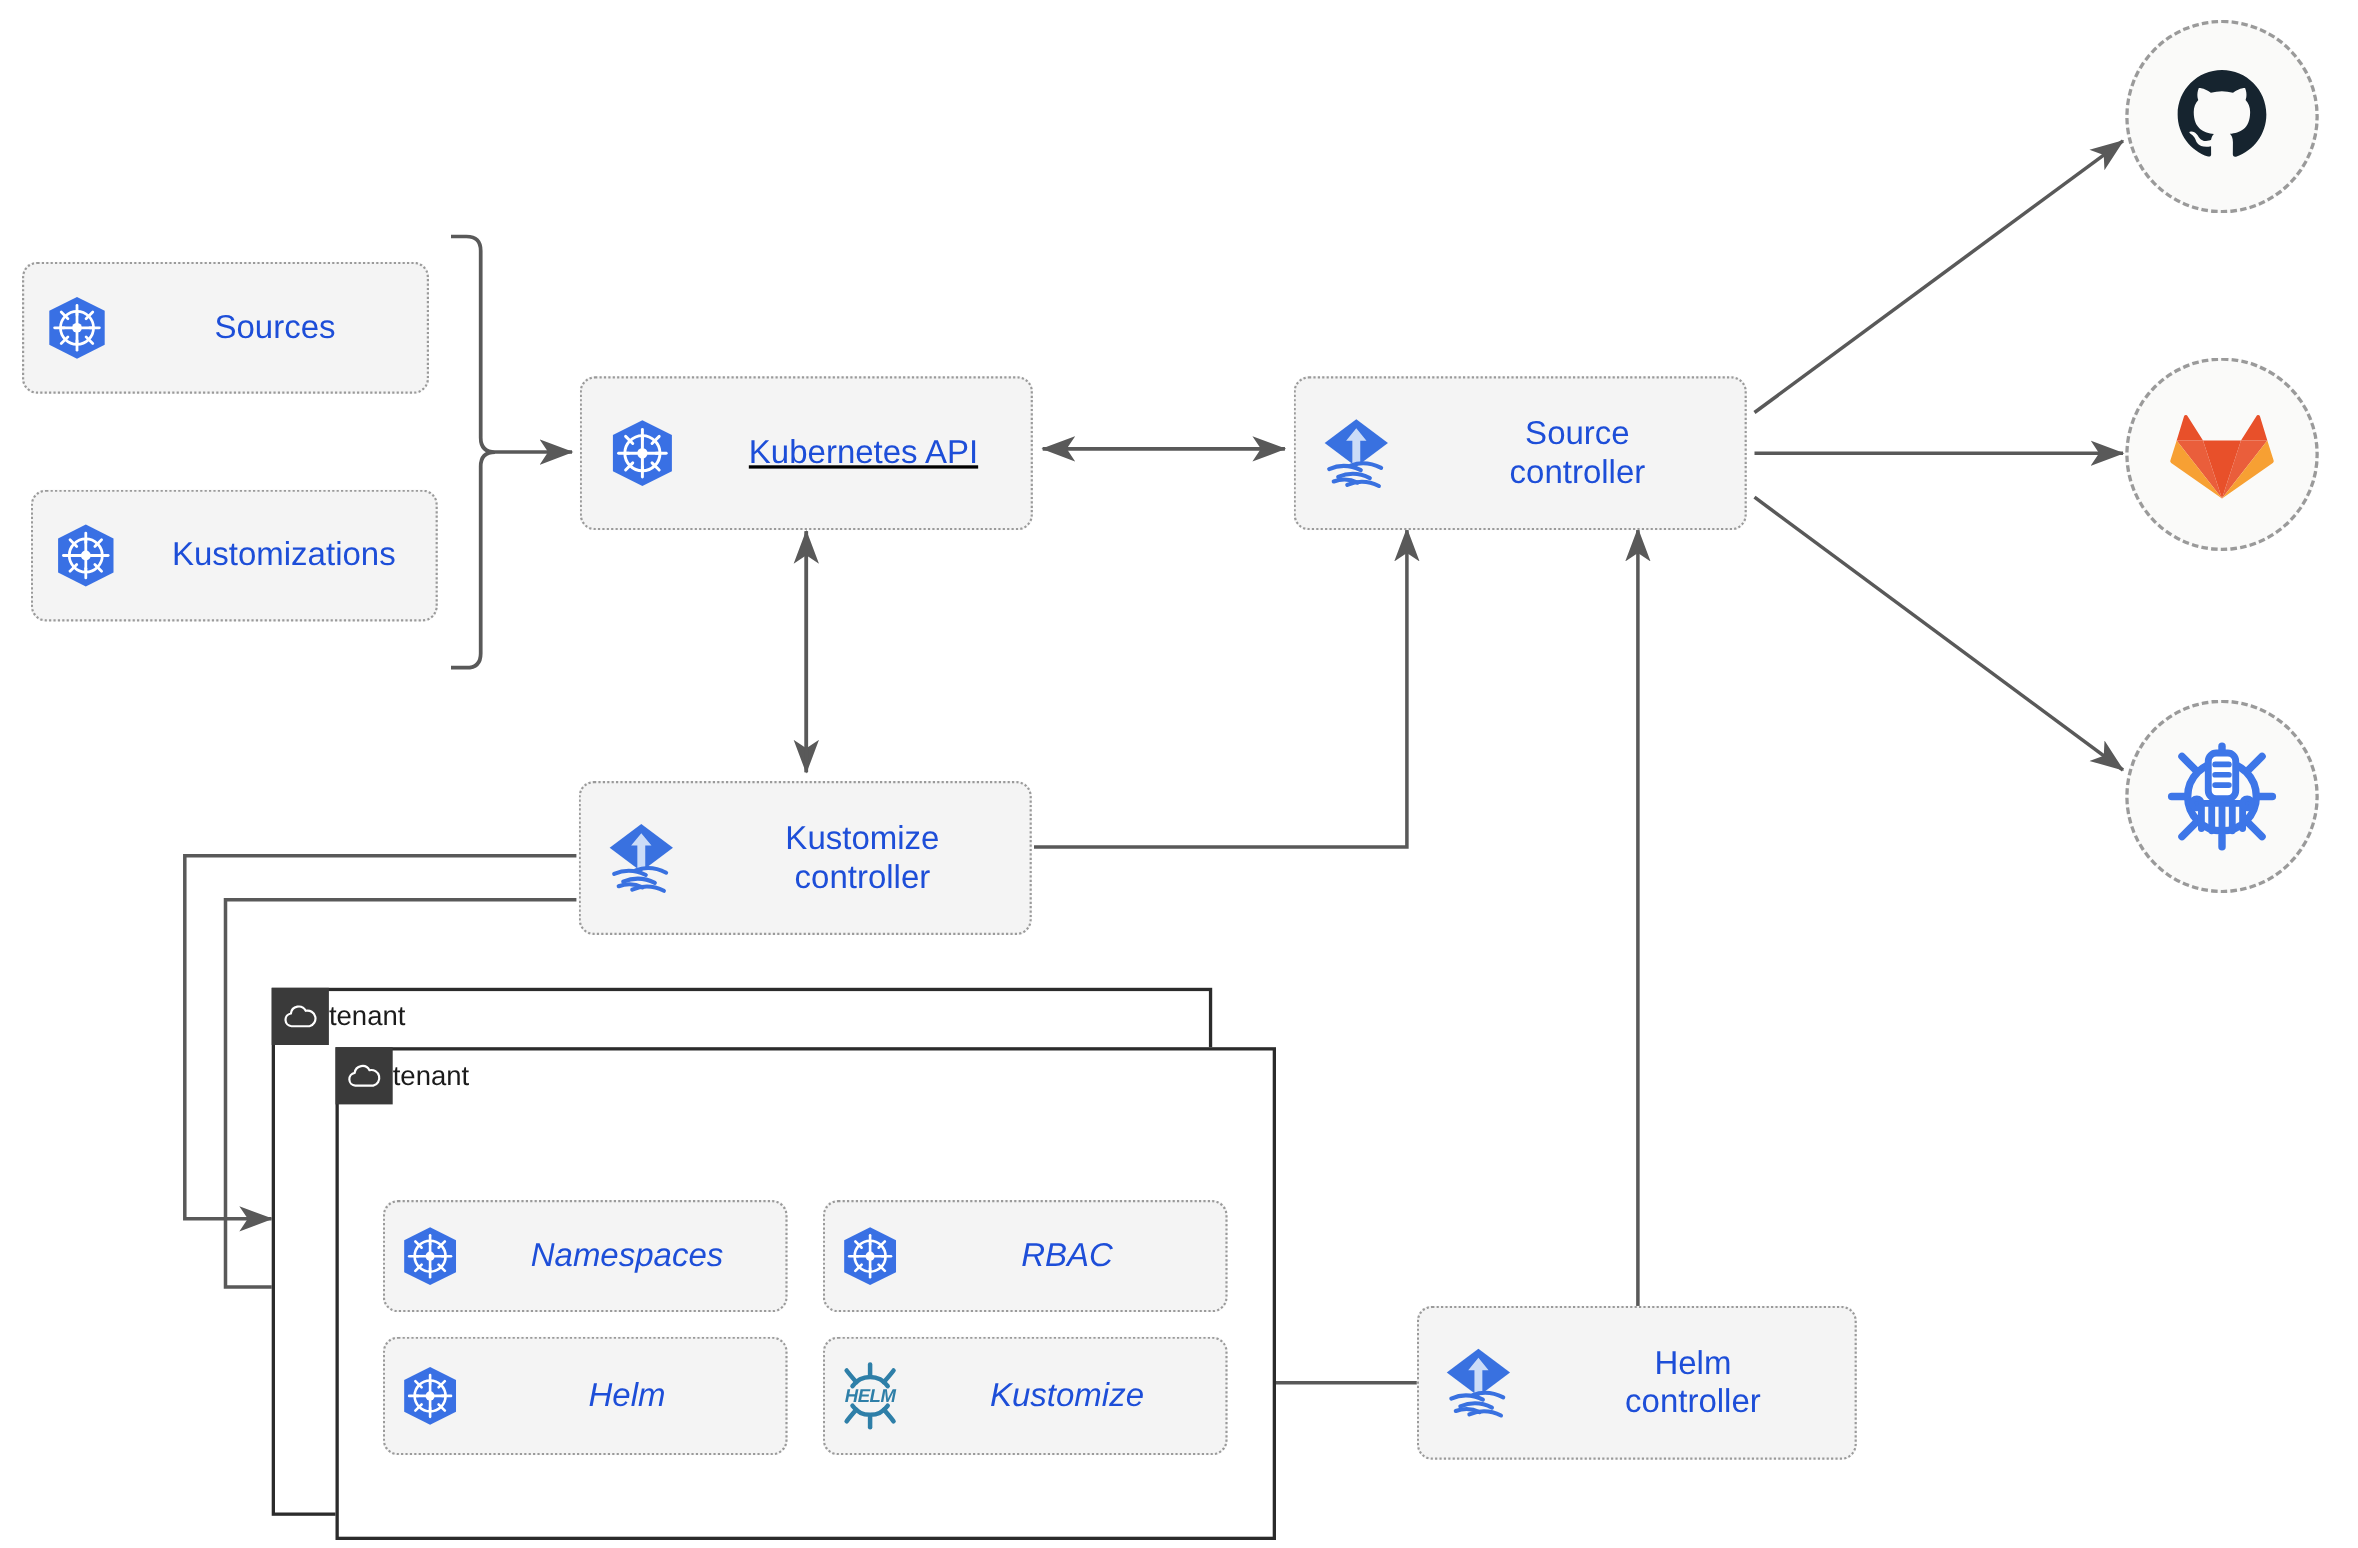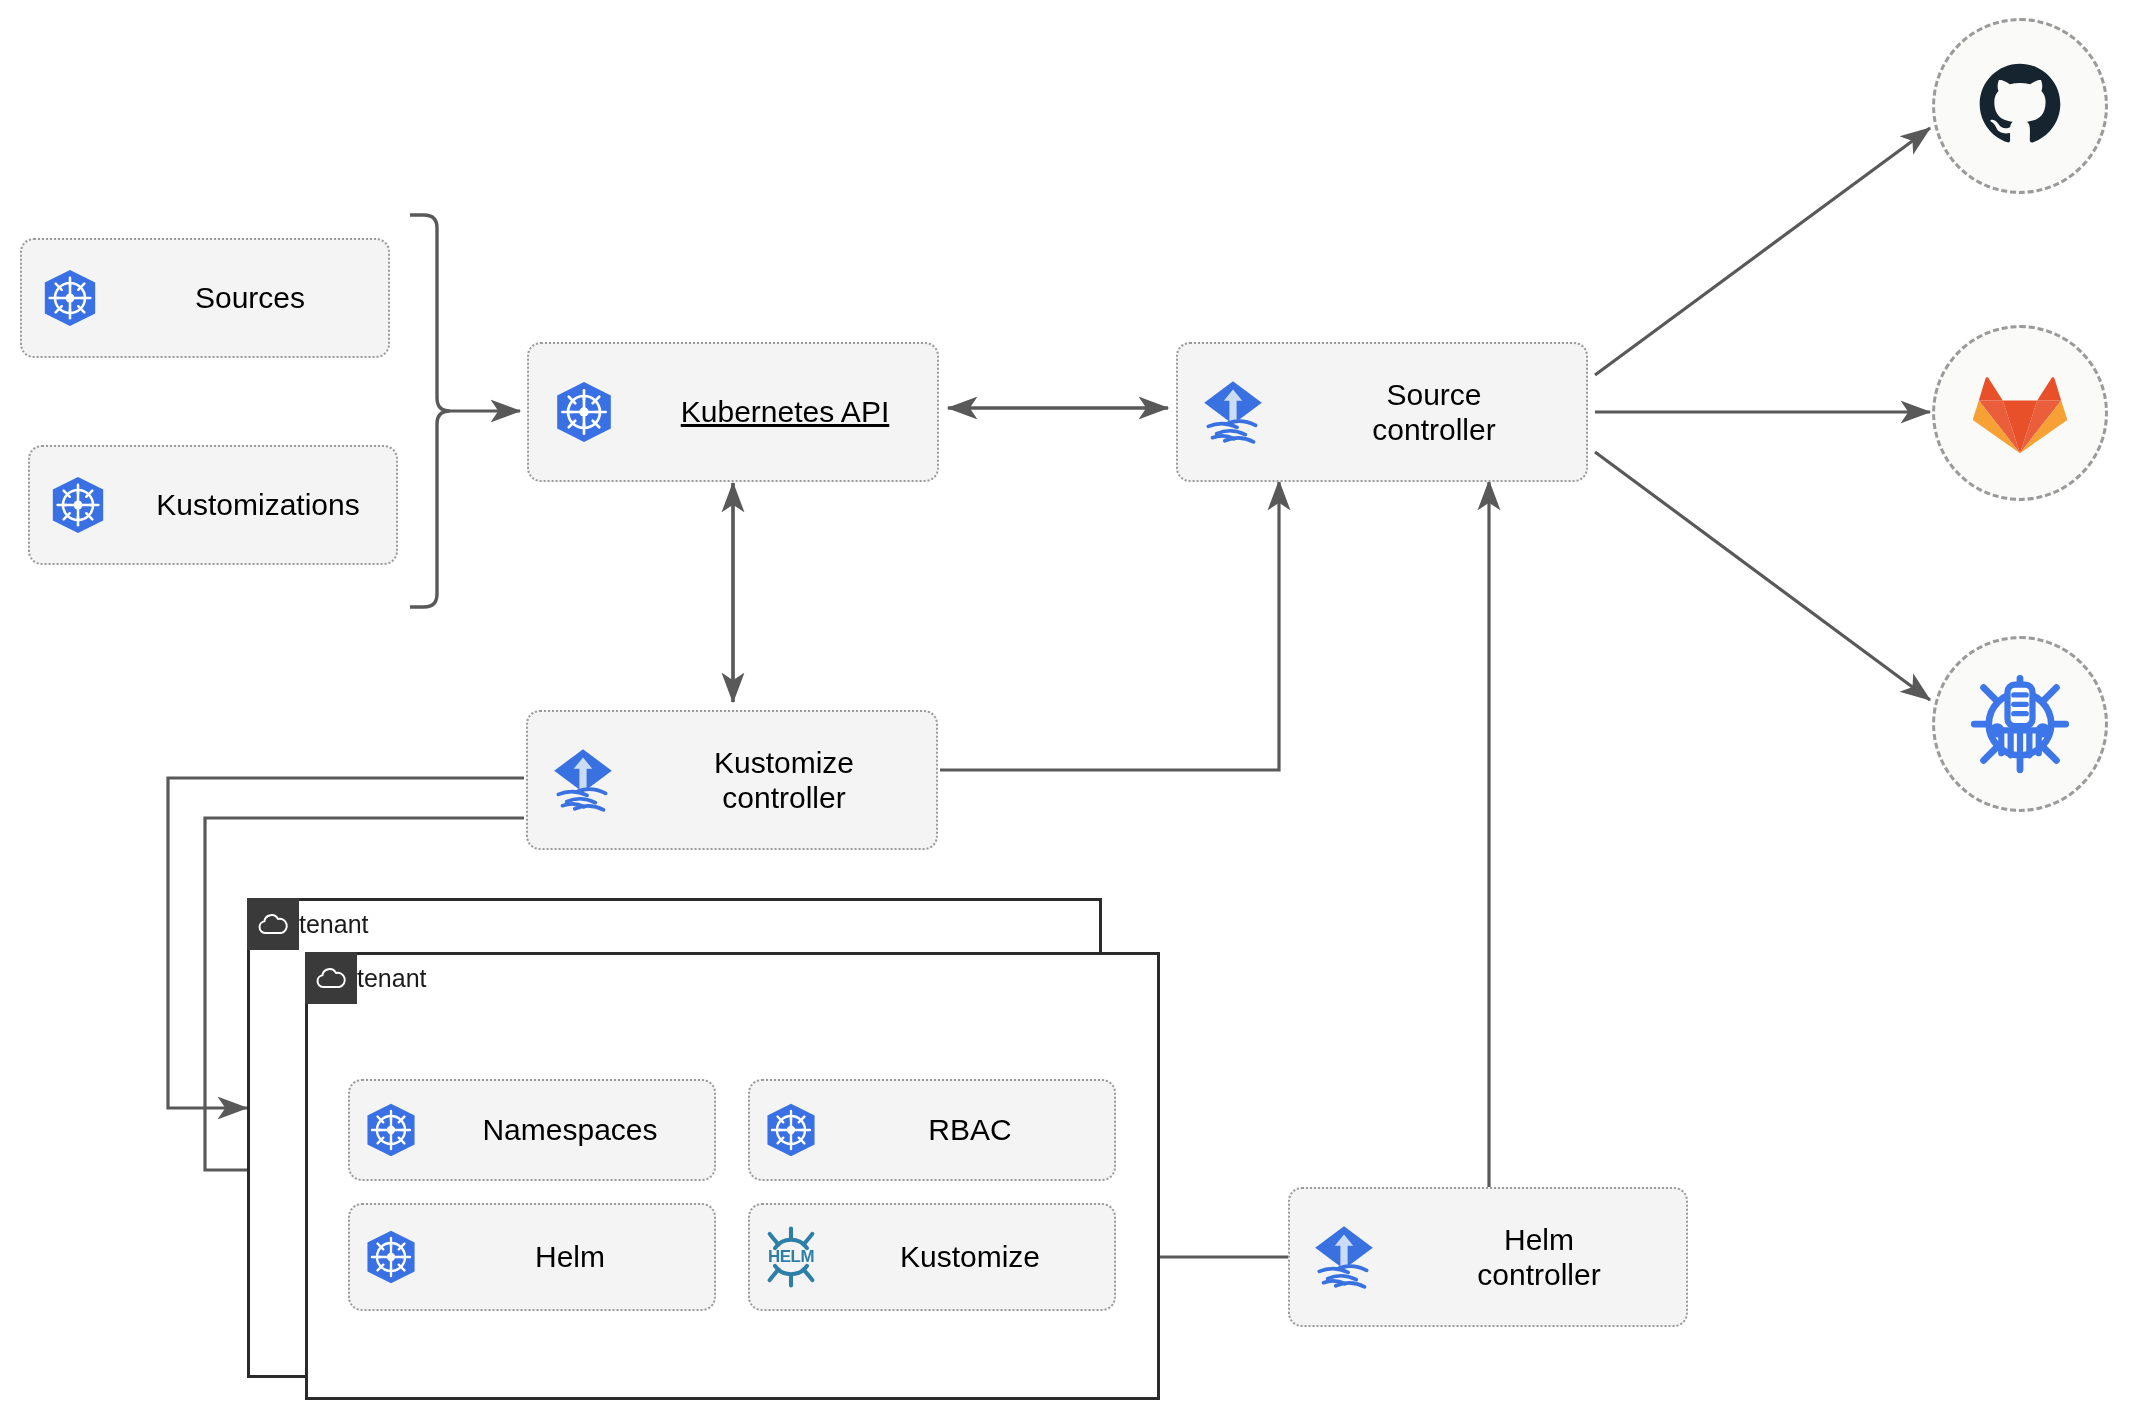--- a/index.html
+++ b/index.html
@@ -34,21 +34,21 @@
   }
   .node .ico {
     flex: 0 0 auto;
     display: flex;
     align-items: center;
     justify-content: center;
   }
   .node .lbl {
     flex: 1 1 auto;
     text-align: center;
-    color: #000000;
+    color: #1d4ed8;
     font-size: 30px;
     line-height: 1.18;
     white-space: pre-line;
     padding-right: 6px;
   }
   
   .circle-node {
     position: absolute;
     border: 3px dashed #9a9a9a;
     border-radius: 50%;
@@ -354,21 +354,21 @@
     <div class="tenant-hdr">
       <span class="tenant-badge">
         <svg width="32" height="24" viewBox="0 0 34 24">
           <path d="M8.5 21.5 a6.2 6.2 0 0 1 -.6 -12.3 a7.6 7.6 0 0 1 14.3 -2.6
                    a5.6 5.6 0 0 1 3.6 14.9 Z" fill="none" stroke="#ffffff" stroke-width="2.1" stroke-linejoin="round"></path>
         </svg>
       </span>
       <span class="tenant-name">tenant</span>
     </div>
 
-    <div class="inner-grid" style="left:40px; top:124px; width:768px; height:232px;">
+    <div class="inner-grid" style="left:40px; top:136px; width:768px; height:232px;font-style:italic;">
 
       <div class="node">
         <span class="ico" style="width:82px;">
           <svg width="58" height="58" viewBox="0 0 64 64">
             <path d="M32 3 58 16 58 48 32 61 6 48 6 16 Z" fill="#3970e4"></path>
             <g fill="none" stroke="#ffffff" stroke-width="2.6" stroke-linecap="round">
               <circle cx="32" cy="32" r="15.5"></circle>
               <circle cx="32" cy="32" r="4.6" fill="#ffffff" stroke="none"></circle>
               <line x1="32" y1="11" x2="32" y2="20"></line>
               <line x1="32" y1="44" x2="32" y2="53"></line>

